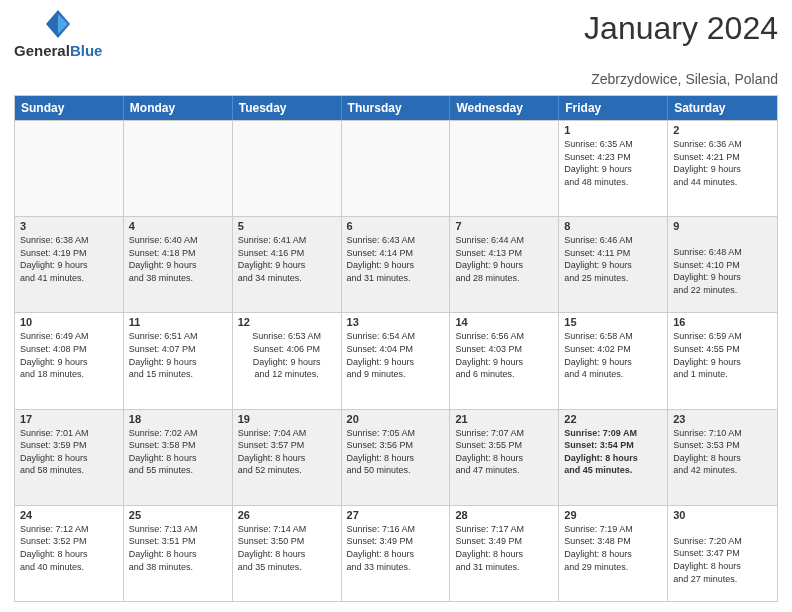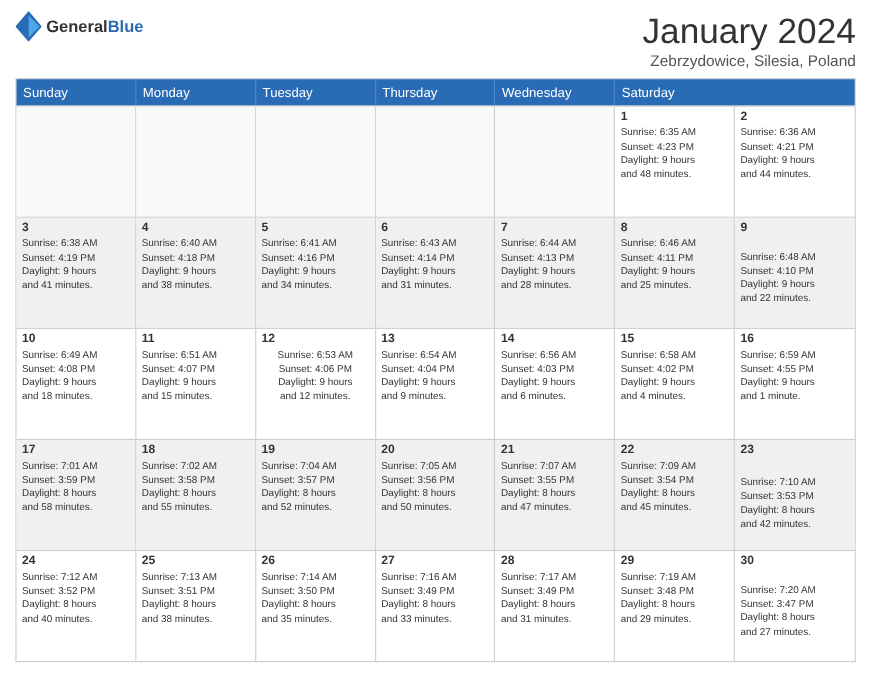--- a/index.html
+++ b/index.html
@@ -20,52 +20,54 @@
     .header {
       display: flex;
       justify-content: space-between;
       align-items: flex-start;
       margin-bottom: 8px;
     }
     .logo {
       display: flex;
       align-items: center;
       gap: 4px;
+      flex-direction: column;
     }
     .logo-icon {
       width: 24px;
       height: 28px;
     }
     .title-block {
       text-align: right;
     }
     .month-title {
       font-size: 32px;
       font-weight: normal;
       color: #333;
     }
     .location {
       font-size: 14px;
       color: #555;
+      margin-top: 24px;
     }
     .calendar {
       flex: 1;
       display: flex;
       flex-direction: column;
       border: 1px solid #ccc;
     }
     .cal-header-row {
       display: grid;
       grid-template-columns: repeat(7, 1fr);
       background: #2a6bb5;
     }
     .cal-header-cell {
       color: #fff;
       font-size: 12px;
-      font-weight: normal;
+      font-weight: bold;
       padding: 5px 6px;
       border-right: 1px solid #4a8bd5;
     }
     .cal-header-cell:last-child { border-right: none; }
     .cal-body {
       flex: 1;
       display: flex;
       flex-direction: column;
     }
     .cal-row {
@@ -119,20 +121,21 @@
     </div>
   </div>
 
   <div class="calendar">
     <div class="cal-header-row">
     <div class="cal-header-cell">Sunday</div>
         <div class="cal-header-cell">Monday</div>
         <div class="cal-header-cell">Tuesday</div>
         <div class="cal-header-cell">Thursday</div>
         <div class="cal-header-cell">Wednesday</div>
+        <div class="cal-header-cell">Friday</div>
         <div class="cal-header-cell">Saturday</div>
       </div>
     <div class="cal-body">
     <div class="cal-row">
           <div class="cal-cell empty"></div>
           <div class="cal-cell empty"></div>
           <div class="cal-cell empty"></div>
           <div class="cal-cell empty"></div>
           <div class="cal-cell empty"></div>
           <div class="cal-cell">
@@ -283,28 +286,28 @@
           </div>
           <div class="cal-cell shaded">
             <div class="day-num">21</div>
             <div class="day-info" style="white-space: pre-line;">Sunrise: 7:07 AM
 Sunset: 3:55 PM
 Daylight: 8 hours
 and 47 minutes.</div>
           </div>
           <div class="cal-cell shaded">
             <div class="day-num">22</div>
-            <div class="day-info" style="white-space: pre-line;">Sunrise: 7:09 AM
+            <div class="day-info" style="white-space: pre-line; font-weight: bold;">Sunrise: 7:09 AM
 Sunset: 3:54 PM
 Daylight: 8 hours
 and 45 minutes.</div>
           </div>
           <div class="cal-cell shaded">
             <div class="day-num">23</div>
-            <div class="day-info" style="white-space: pre-line; margin-top: 15px;">Sunrise: 7:10 AM
+            <div class="day-info" style="white-space: pre-line;">Sunrise: 7:10 AM
 Sunset: 3:53 PM
 Daylight: 8 hours
 and 42 minutes.</div>
           </div>
         </div>
         <div class="cal-row">
           <div class="cal-cell">
             <div class="day-num">24</div>
             <div class="day-info" style="white-space: pre-line;">Sunrise: 7:12 AM
 Sunset: 3:52 PM

